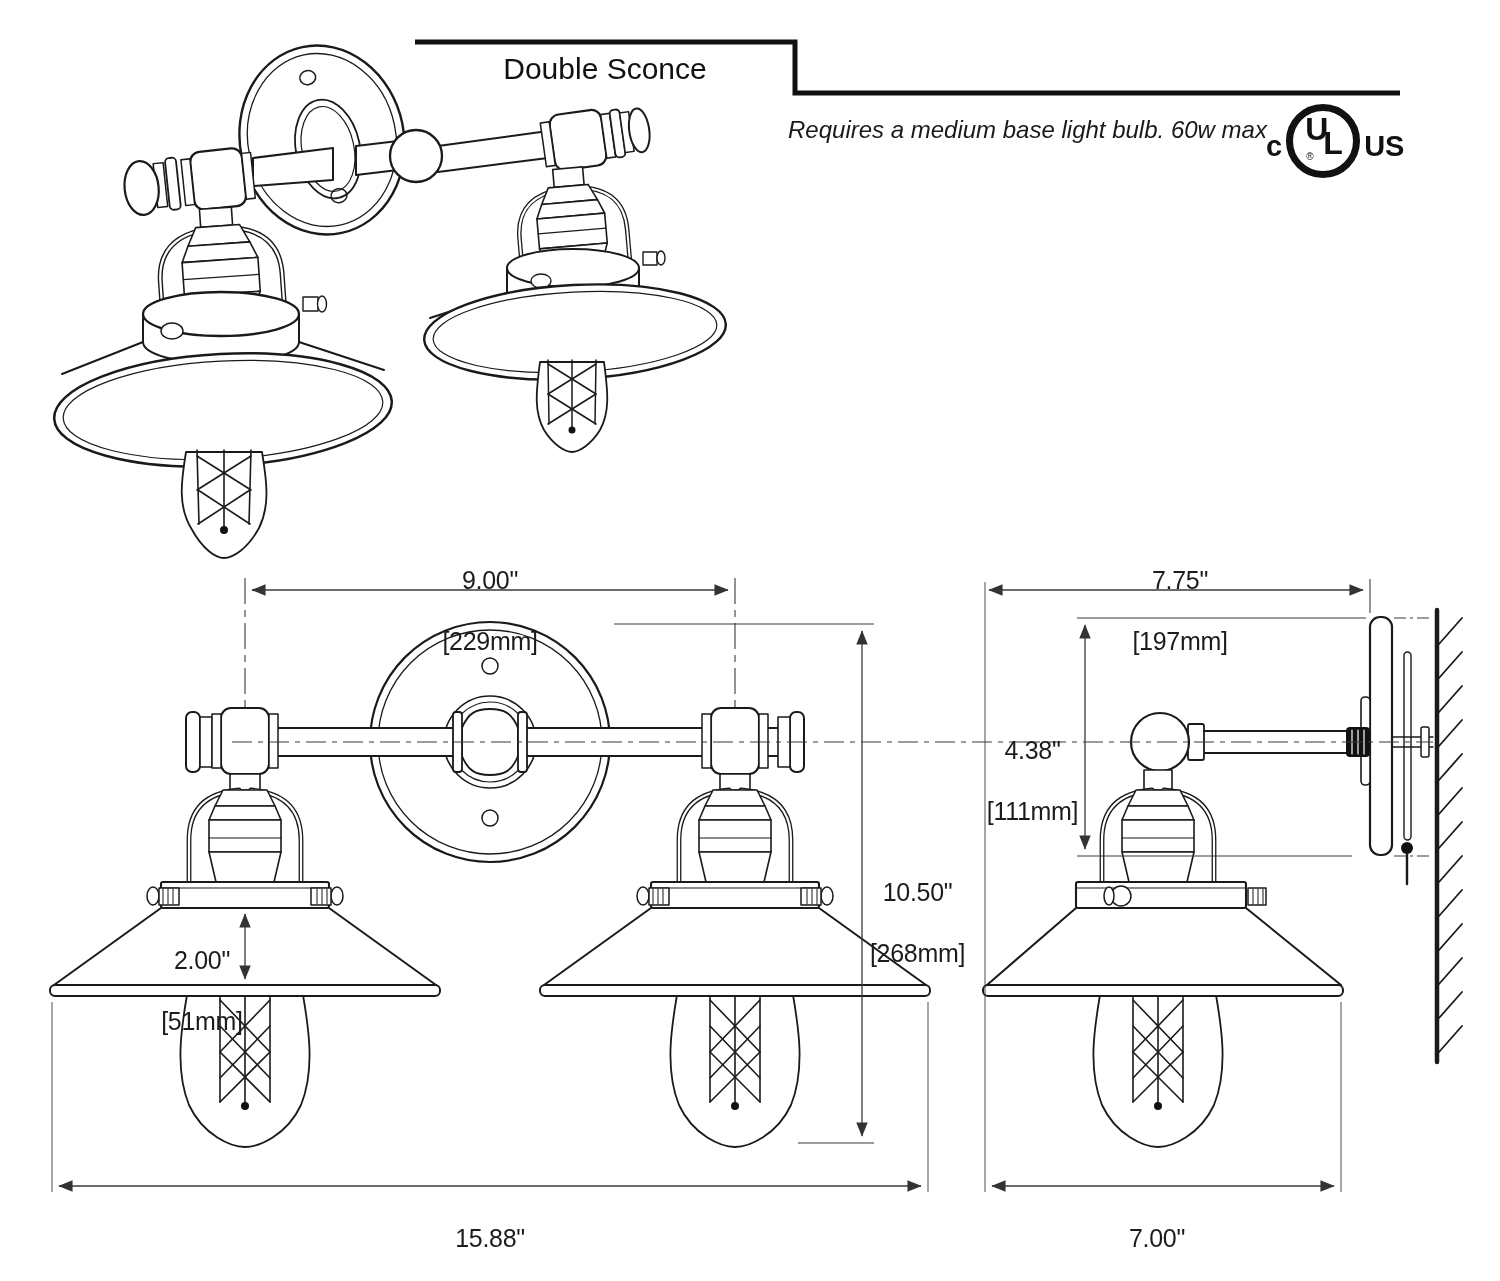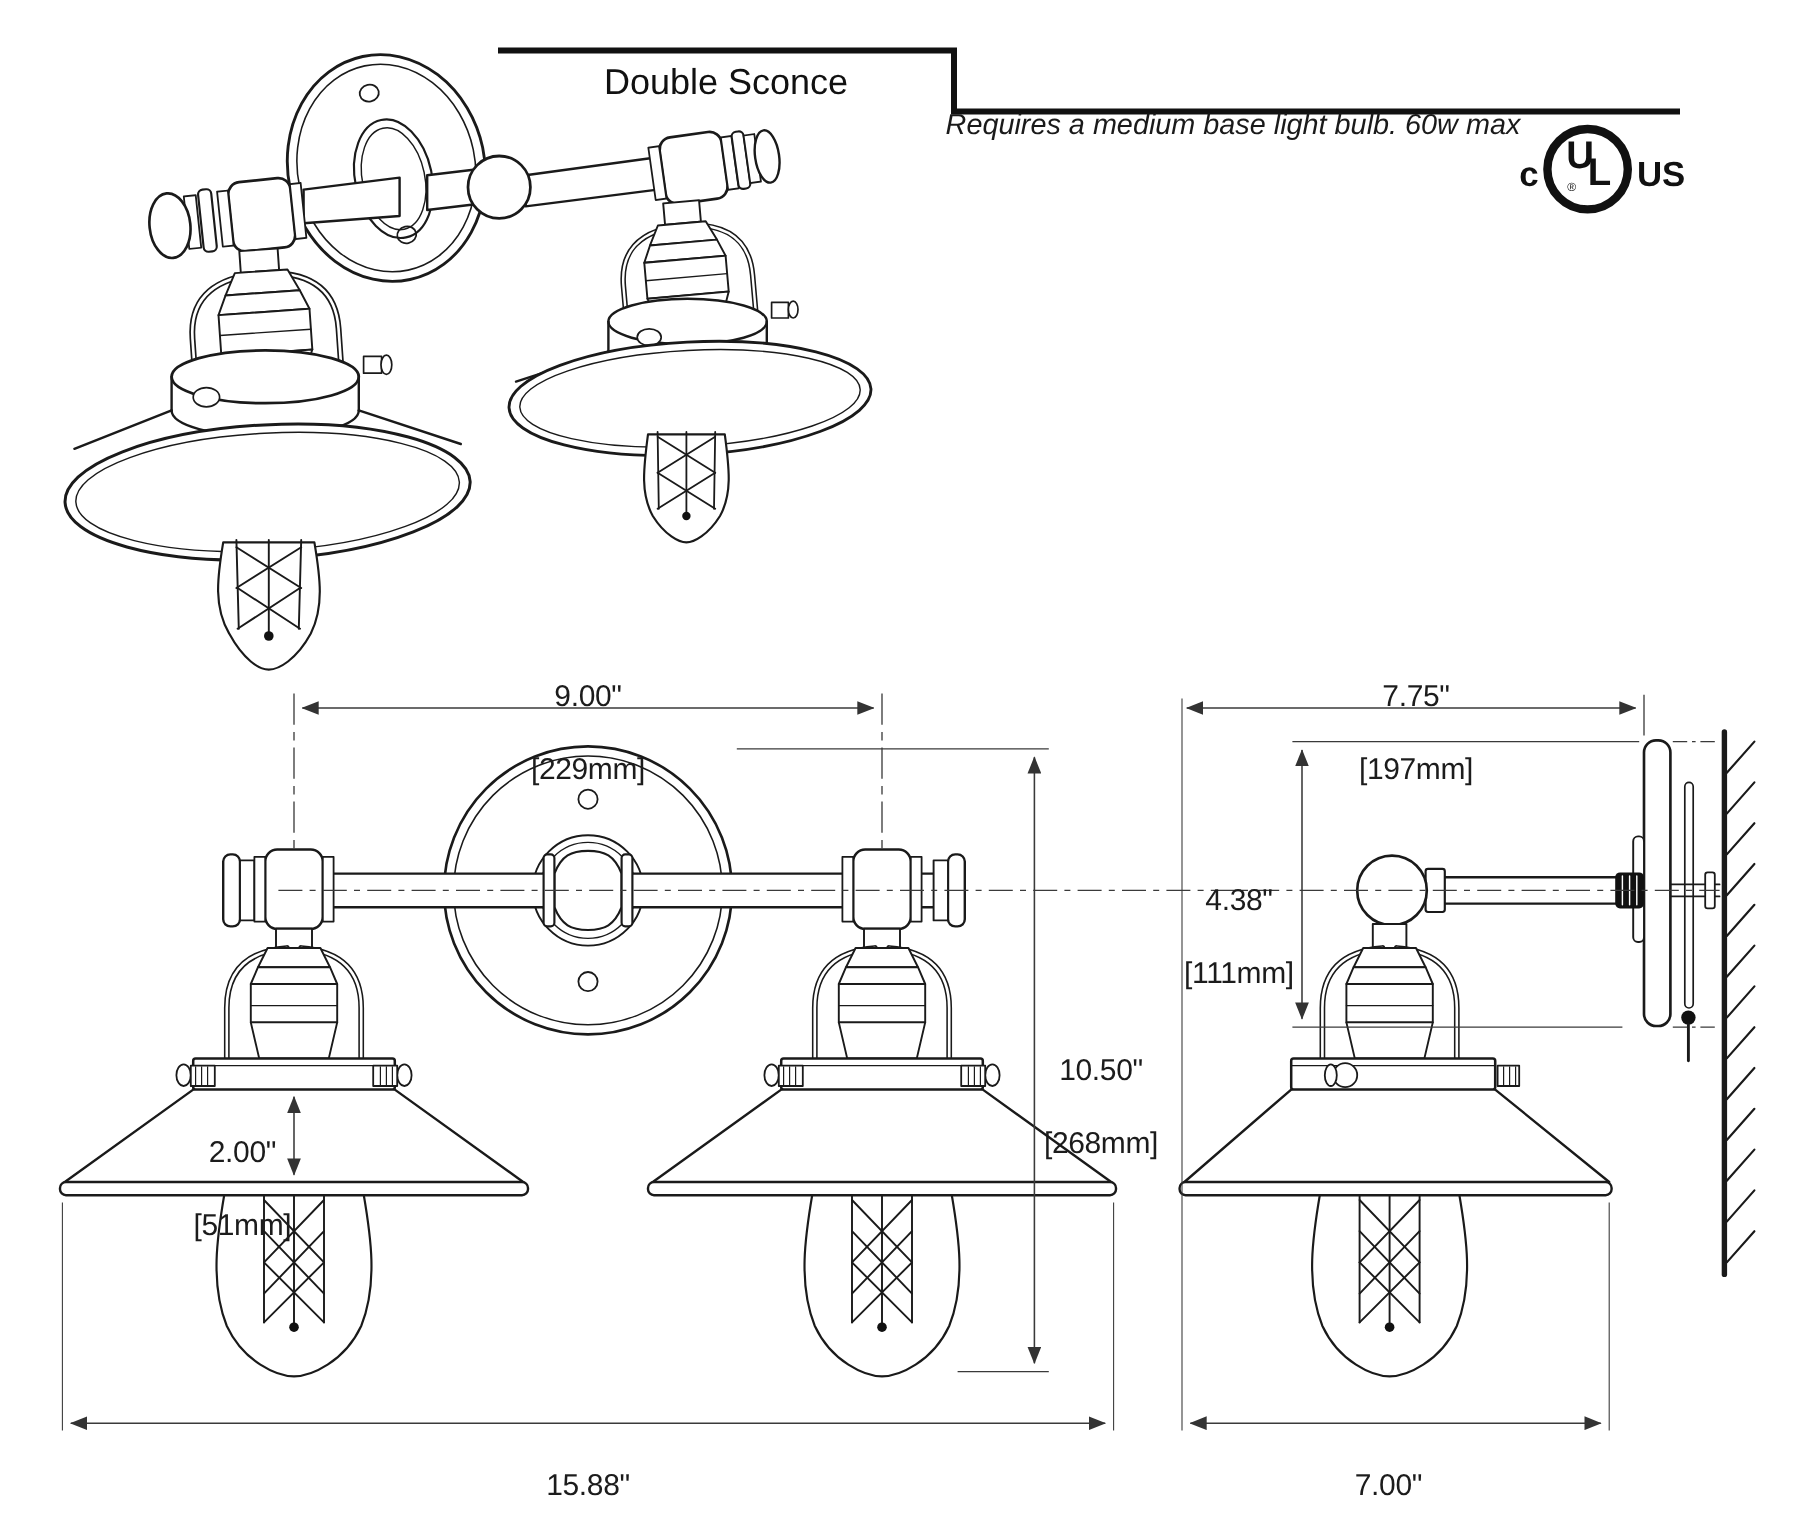--- a/index.html
+++ b/index.html
@@ -5,21 +5,21 @@
   html,body{margin:0;padding:0;background:#fff;}
   body{width:1500px;height:1281px;position:relative;overflow:hidden;
        font-family:"Liberation Sans", sans-serif;color:#151515;}
   .stage{position:absolute;left:0;top:0;width:1500px;height:1281px;padding-left:37px;}
   svg.lineart{position:absolute;left:0;top:0;}
   .lbl{position:absolute;text-align:center;font-size:25px;line-height:1.22;
        color:#1c1c1c;letter-spacing:-0.3px;white-space:pre-line;}
   .lbl div{pointer-events:none;}
   .title{position:absolute;left:455px;top:52px;width:300px;text-align:center;
          font-size:30px;color:#111;}
-  .note{position:absolute;left:788px;top:91px;font-size:24px;font-style:italic;
+  .note{position:absolute;left:788px;top:116px;font-size:24px;font-style:italic;
         white-space:nowrap;color:#1a1a1a;}
   .ul{position:absolute;left:1266px;top:104px;display:flex;align-items:flex-start;
       font-weight:bold;color:#111;}
   .ul-side{font-size:29px;margin-top:26px;}
   .ul-circle{position:relative;width:60px;height:60px;border:7px solid #111;
              border-radius:50%;margin:0 4px;}
   .ul-u{position:absolute;left:12px;top:0px;font-size:32px;}
   .ul-l{position:absolute;left:30px;top:14px;font-size:32px;}
   .ul-r{position:absolute;left:13px;top:40px;font-size:10px;font-weight:normal;}
   .mount{position:absolute;left:1316px;top:882px;width:145px;text-align:center;

